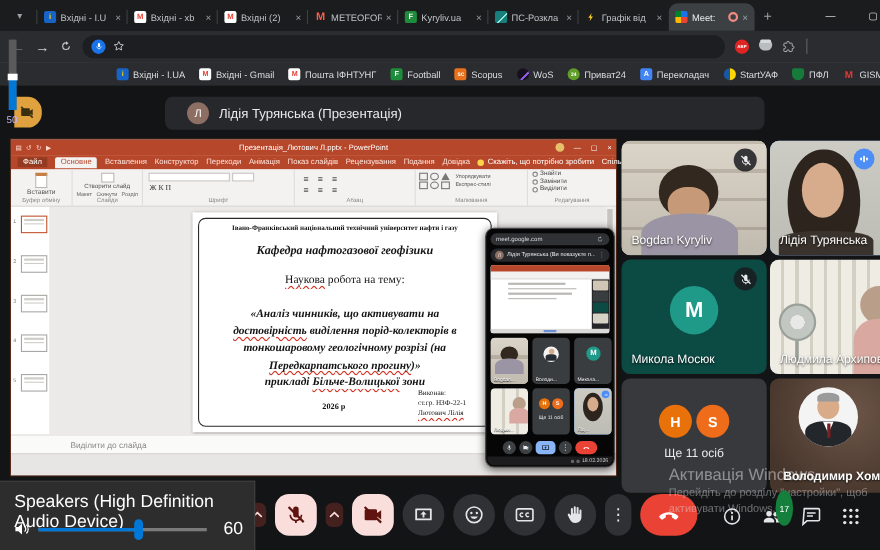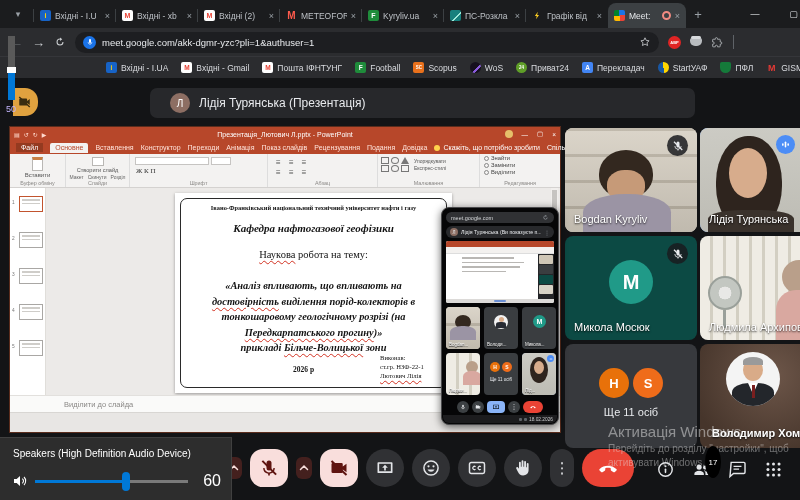--- a/index.html
+++ b/index.html
@@ -91,25 +91,25 @@
   .ctls{position:absolute;left:226px;top:370px;height:40px;display:flex;align-items:center;gap:8px;z-index:20}
   .chev{width:16px;height:22px;border-radius:6px;background:#44201e;color:#f9dedc;padding:4px 2px}
   .cbtn{width:38px;height:38px;border-radius:13px;background:#f9dedc;color:#5f1410;padding:9px}
   .rbtn{width:38px;height:38px;border-radius:50%;background:#303134;color:#e3e5e8;padding:9px}
   .dbtn{width:24px;height:38px;border-radius:12px;background:#303134;color:#e3e5e8;font-size:15px;
     display:flex;align-items:center;justify-content:center}
   .endbtn{width:52px;height:38px;border-radius:19px;background:#ea4335;color:#fff;padding:9px 15px}
   .ricons{position:absolute;left:656px;top:382px;display:flex;gap:17px;z-index:46;color:#e3e5e8}
   .ricons span{width:19px;height:19px;display:block}
   .cntbadge{position:absolute;left:705px;top:368px;width:16px;height:32px;border-radius:50%;
-    background:#000000;color:#fff;font-size:8px;display:flex;align-items:center;justify-content:center;z-index:47}
+    background:#15803d;color:#fff;font-size:8px;display:flex;align-items:center;justify-content:center;z-index:47}
   
   .flyout{position:absolute;left:0;top:359px;width:232px;height:63px;background:#2d2d2d;
     border-top:1px solid #404040;border-right:1px solid #404040;z-index:40;color:#fff}
-  .flyout .ti{font-size:10px;margin:10px 0 0 13px;color:#fff}
+  .flyout .ti{font-size:16px;margin:10px 0 0 13px;color:#fff}
   .flyrow{position:absolute;left:12px;top:34px;right:10px;display:flex;align-items:center;gap:7px}
   .spk{width:16px;height:16px;flex:none}
   .track{position:relative;flex:1;height:3px;background:#7a7a7a}
   .track .fill{position:absolute;left:0;top:0;bottom:0;width:57%;background:#0078d7}
   .track .th{position:absolute;left:57%;top:-8px;width:8px;height:19px;border-radius:4px;background:#0078d7}
   .flyval{font-size:16px;width:26px;text-align:right}
   
   .osd{position:absolute;left:6px;top:36px;z-index:60;color:#c4b5fd}
   .osd .bar{position:relative;width:7px;height:64px;background:#5a5a5a;margin-left:2px}
   .osd .lo{position:absolute;left:0;bottom:0;width:100%;height:46%;background:#0078d7}
@@ -362,21 +362,20 @@
         <svg class="ic">
           <use href="#s-reload"></use>
         </svg>
       </span>
     <div class="urlbar">
       <span class="micperm">
           <svg class="ic">
             <use href="#s-mic"></use>
           </svg>
         </span>
-      <span class="url">meet.google.com/akk-dgmr-yzc?pli=1&amp;authuser=1</span>
       <span class="staric">
           <svg class="ic">
             <use href="#s-star"></use>
           </svg>
         </span>
     </div>
     <span class="abp">ABP</span>
     <span class="cup"></span>
     <span class="puzz">
         <svg class="ic">
@@ -570,21 +569,21 @@
       <div class="pscroll">
           <i></i>
         </div>
 
       <div class="slide">
         <div class="sframe"></div>
         <div class="su">Івано-Франківський національний технічний університет нафти і газу</div>
         <div class="sd">Кафедра нафтогазової геофізики</div>
         <div class="ss"><span class="sq">Наукова</span><span> робота на тему:</span></div>
         <div class="st">
-          <div>«Аналіз впливають, що впливають на</div>
+          <div>«Аналіз чинників, що активувати на</div>
           <div><span class="sq">достовірність</span><span> виділення порід-колекторів в</span></div>
           <div>тонкошаровому геологічному розрізі (на</div>
           <div><span class="sq">Передкарпатського прогину</span><span>)»</span></div>
           <div><span>прикладі </span><span class="sq">Більче-Волицької</span><span> зони</span></div>
         </div>
         <div class="sy">2026 р</div>
         <div class="sa">
           <div>Виконав:</div>
           <div>ст.гр. НЗФ-22-1</div>
           <div class="sq">Лютович Лілія</div>

